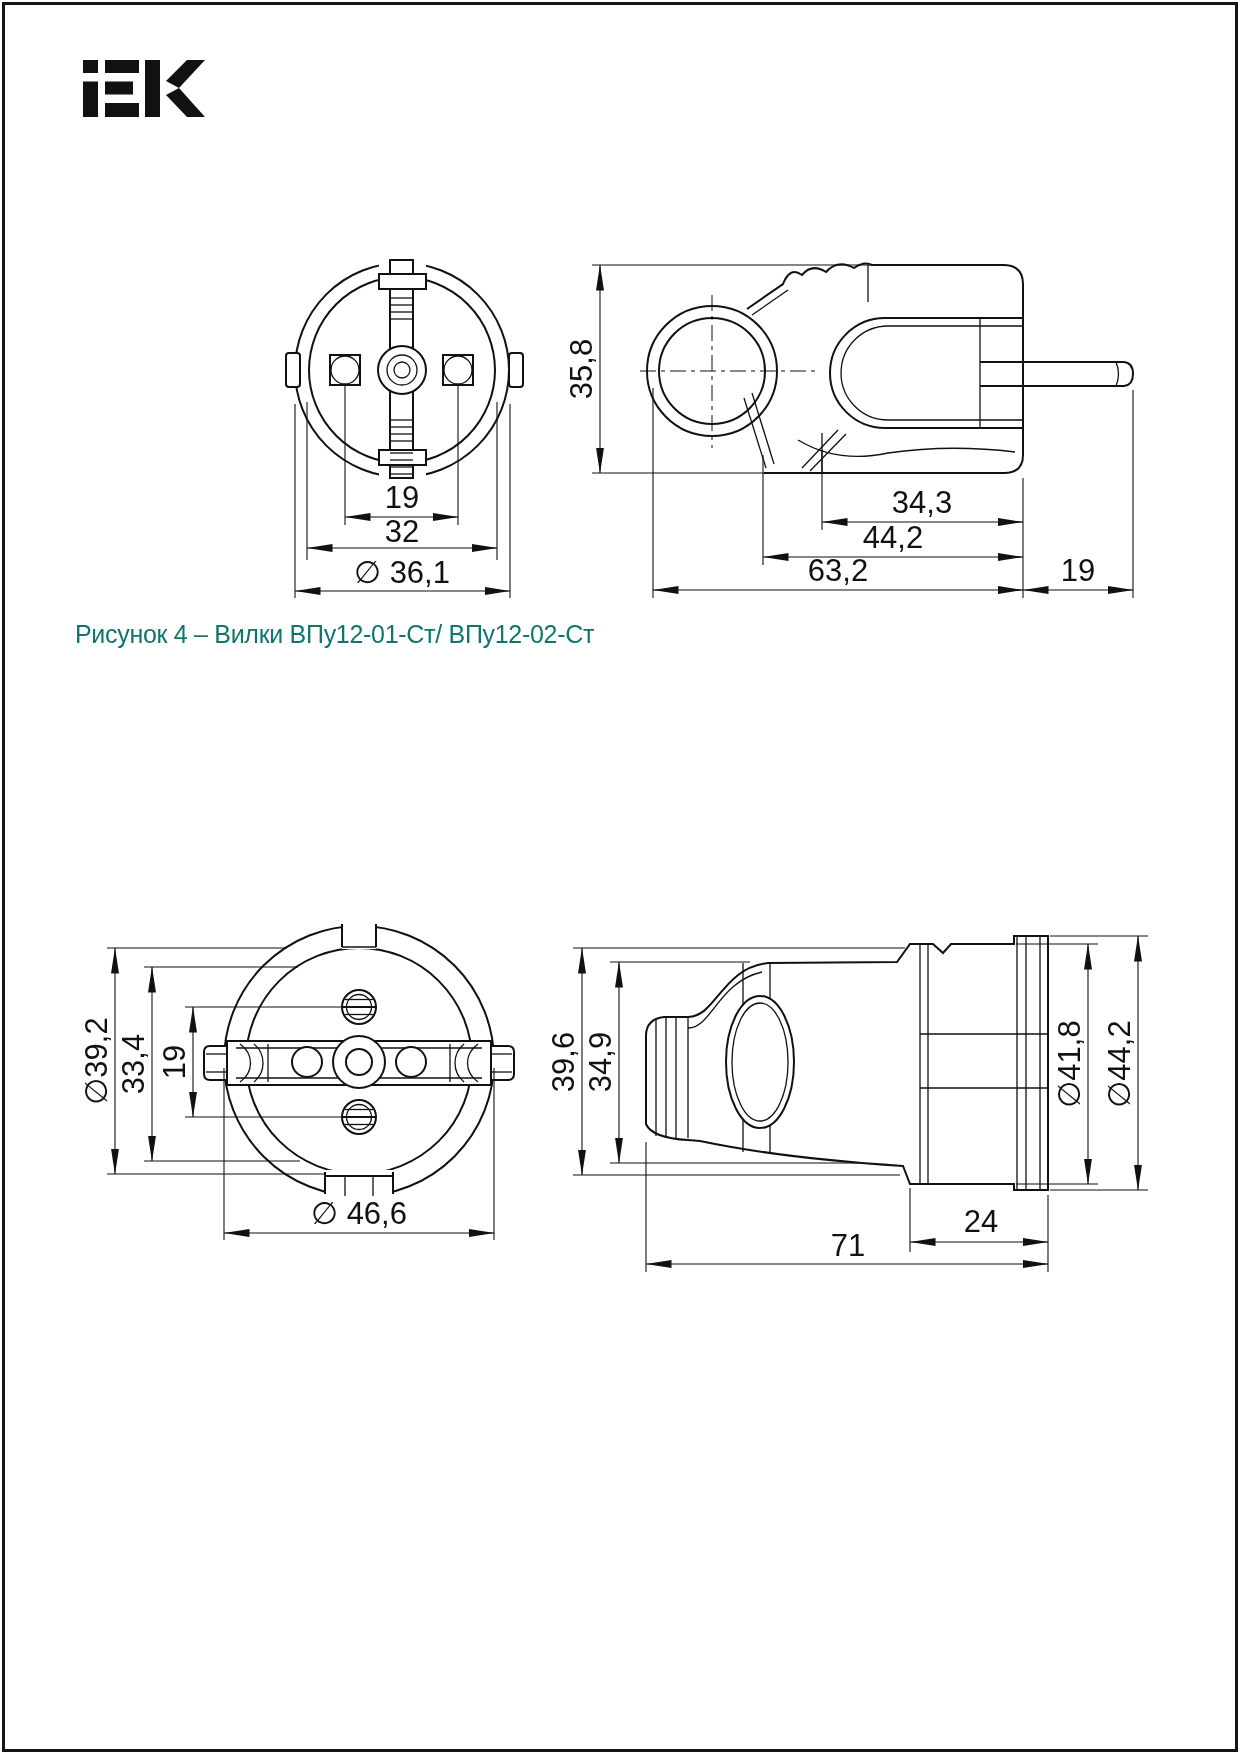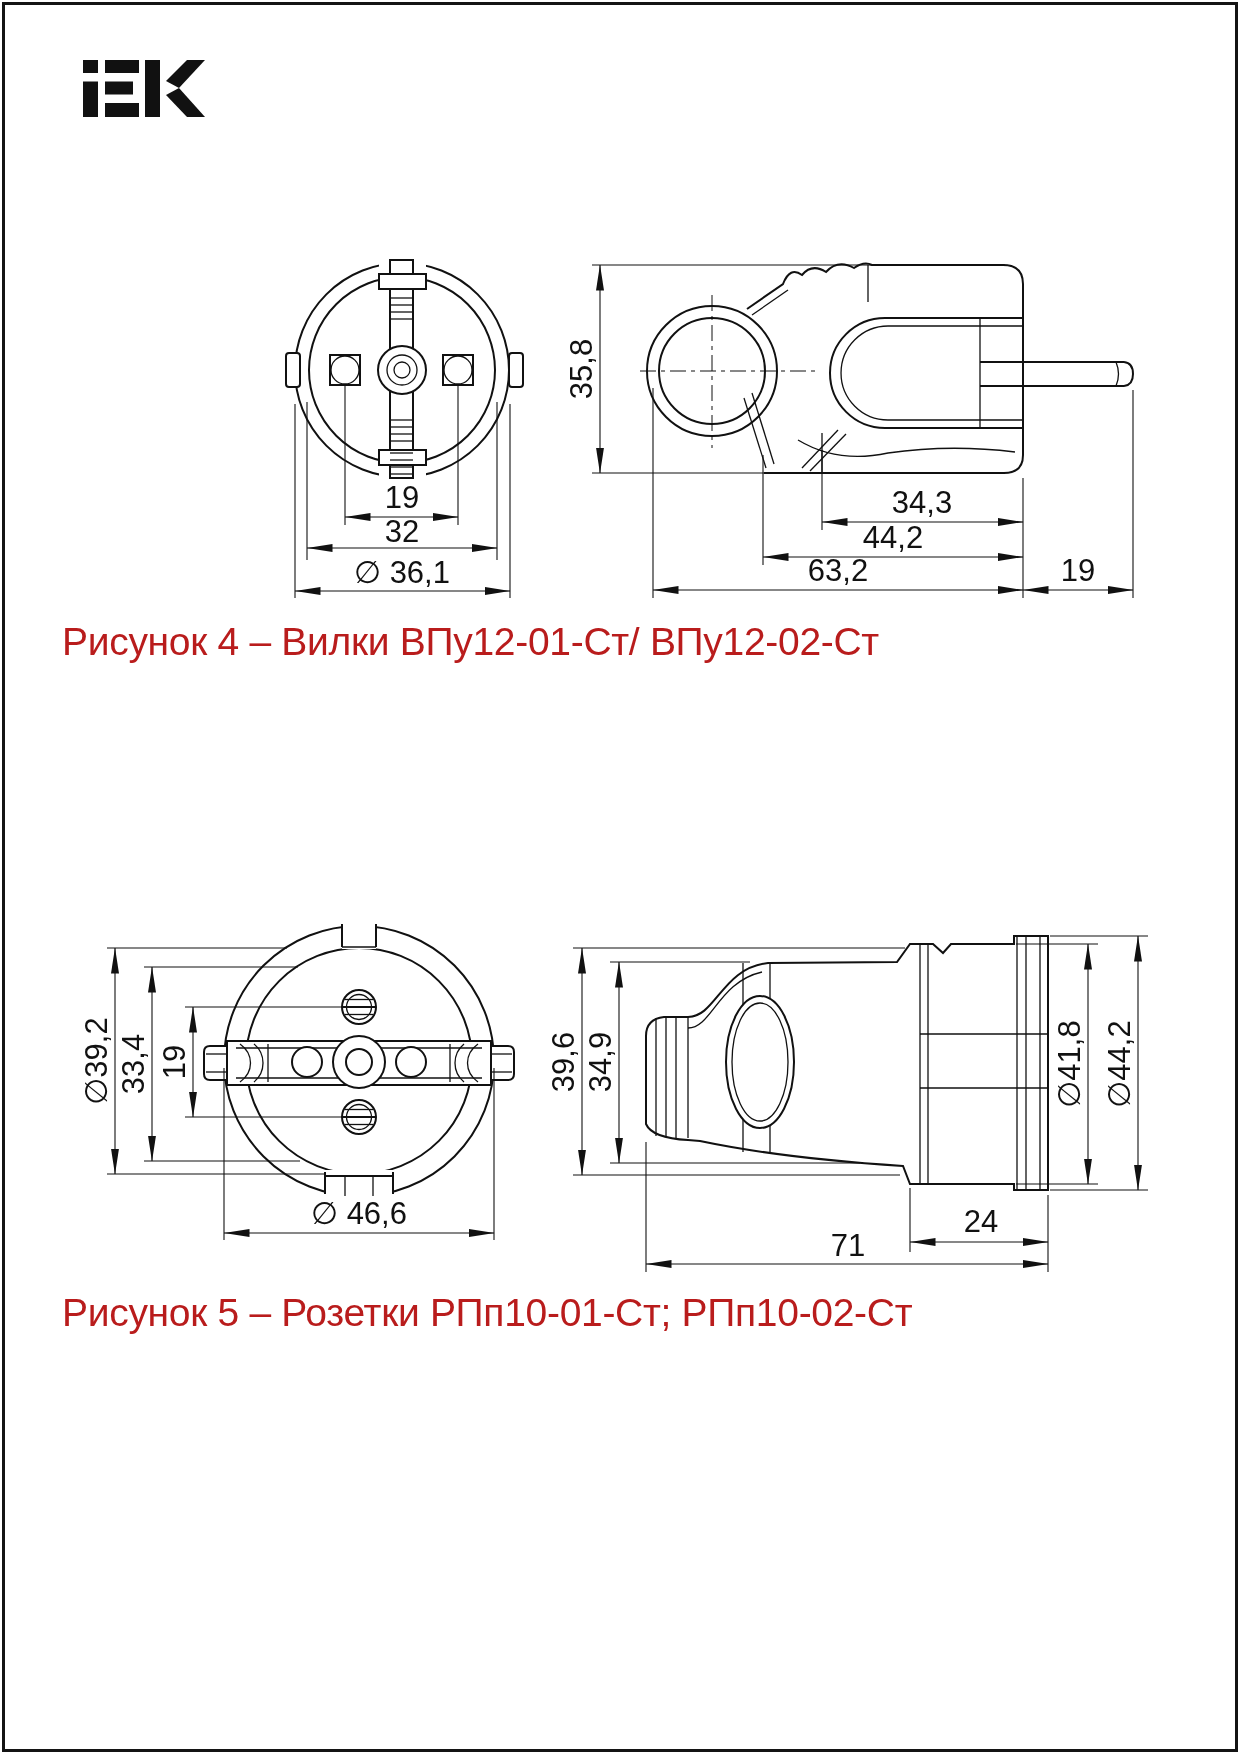--- a/index.html
+++ b/index.html
@@ -1,21 +1,21 @@
 <!DOCTYPE html>
 <html><head>
 <meta charset="utf-8">
 <style>
   html,body{margin:0;padding:0;background:#fff;}
   .page{position:relative;width:1240px;height:1754px;background:#fff;overflow:hidden;
         font-family:"Liberation Sans","DejaVu Sans",sans-serif;color:#111;}
   .frame{position:absolute;left:2px;top:2px;right:2px;bottom:2px;border:3px solid #141414;}
   .drawing{position:absolute;left:0;top:0;}
   .logo{position:absolute;left:83px;top:60px;width:122px;height:57px;}
-  .caption{position:absolute;left:62px;font-size:39px;letter-spacing:-0.3px;color:#b91c1c;white-space:nowrap;}
+  .caption{position:absolute;left:75px;font-size:25px;letter-spacing:-0.3px;color:#0f766e;white-space:nowrap;}
   #cap4{top:620px;}
   #cap5{top:1291px;}
   
   .obj{fill:none;stroke:#111;stroke-width:2;}
   .objw{fill:#fff;stroke:#111;stroke-width:2;}
   .thin{fill:none;stroke:#111;stroke-width:1.3;}
   .ext{fill:none;stroke:#111;stroke-width:1.1;}
   .dim{fill:none;stroke:#111;stroke-width:1.1;}
   .cl{fill:none;stroke:#111;stroke-width:1;stroke-dasharray:16 5 4 5;}
   .wh{fill:#fff;stroke:none;}
@@ -280,14 +280,13 @@
       <line class="ext" x1="910" y1="1188" x2="910" y2="1252"></line>
       <line class="ext" x1="1048" y1="1195" x2="1048" y2="1272"></line>
       <line class="dim" x1="910" y1="1242" x2="1048" y2="1242" marker-start="url(#arr)" marker-end="url(#arr)"></line>
       <text class="dimtxt" x="981" y="1232" text-anchor="middle">24</text>
       <line class="dim" x1="646" y1="1264" x2="1048" y2="1264" marker-start="url(#arr)" marker-end="url(#arr)"></line>
       <text class="dimtxt" x="848" y="1256" text-anchor="middle">71</text>
     </g>
   </svg>
 
   <div class="caption" id="cap4">Рисунок 4 – Вилки ВПу12-01-Ст/ ВПу12-02-Ст</div>
-  <div class="caption" id="cap5">Рисунок 5 – Розетки РПп10-01-Ст; РПп10-02-Ст</div>
 </div>
 
 </body></html>

